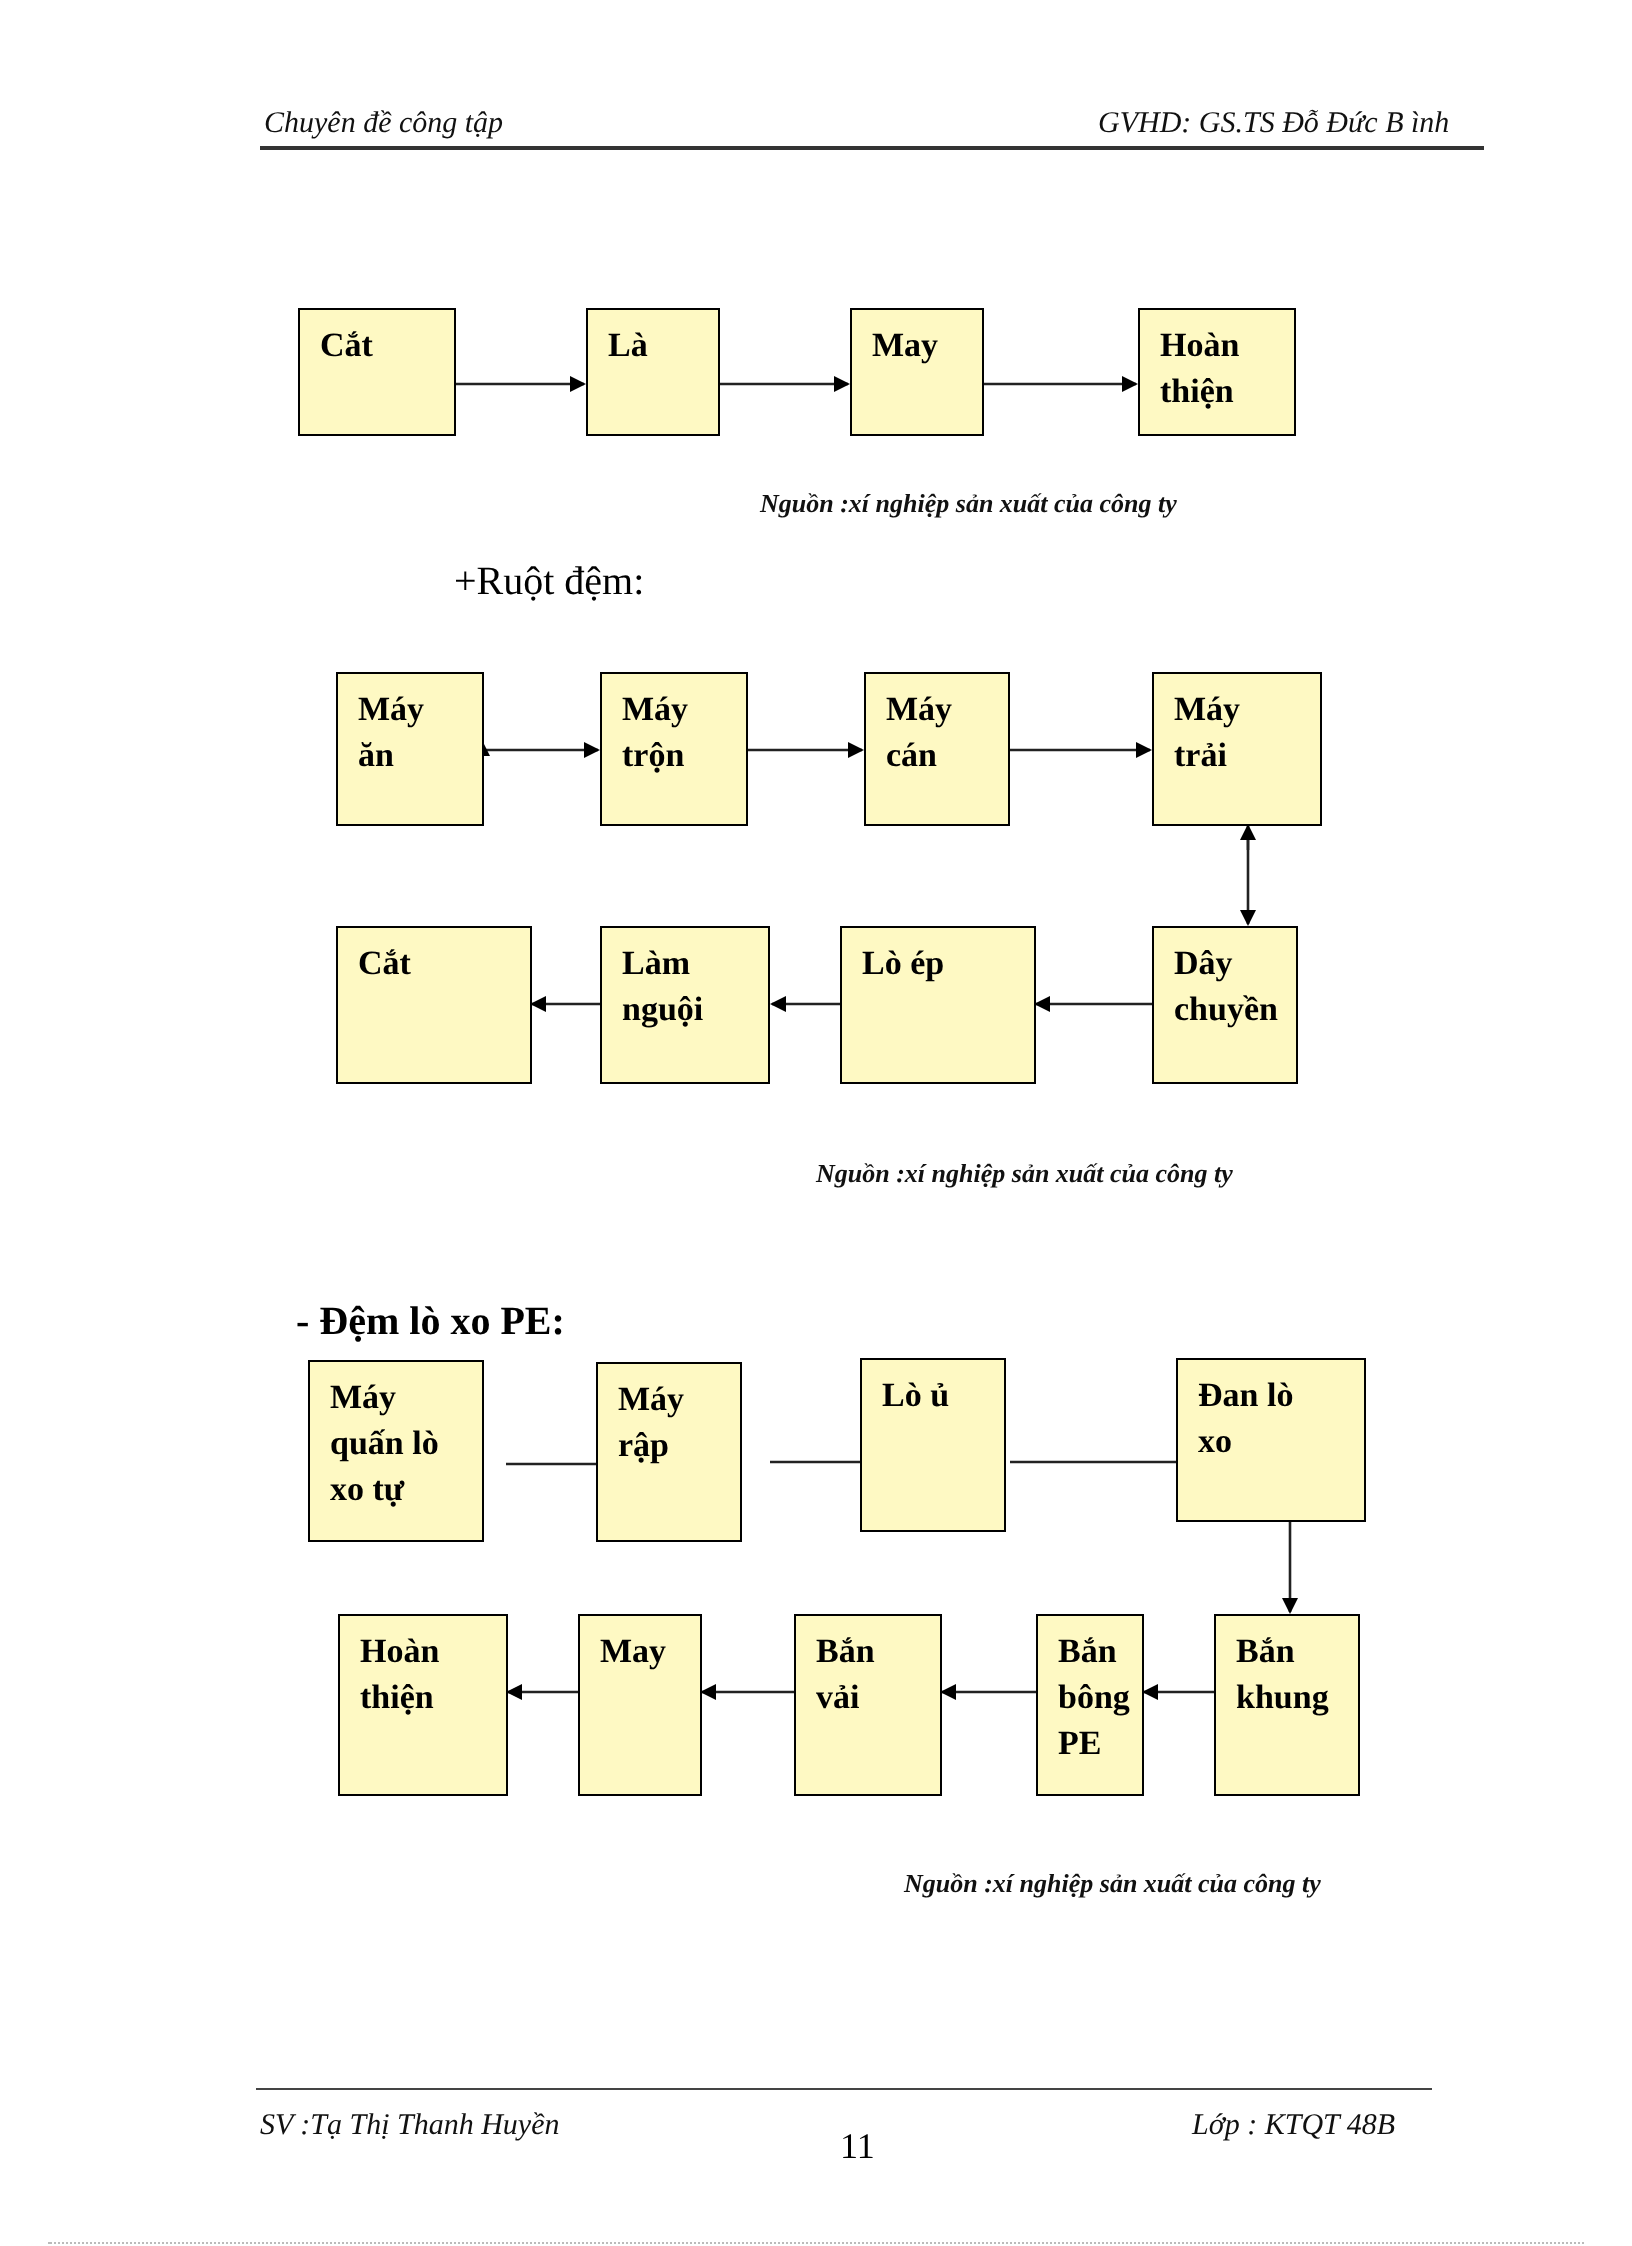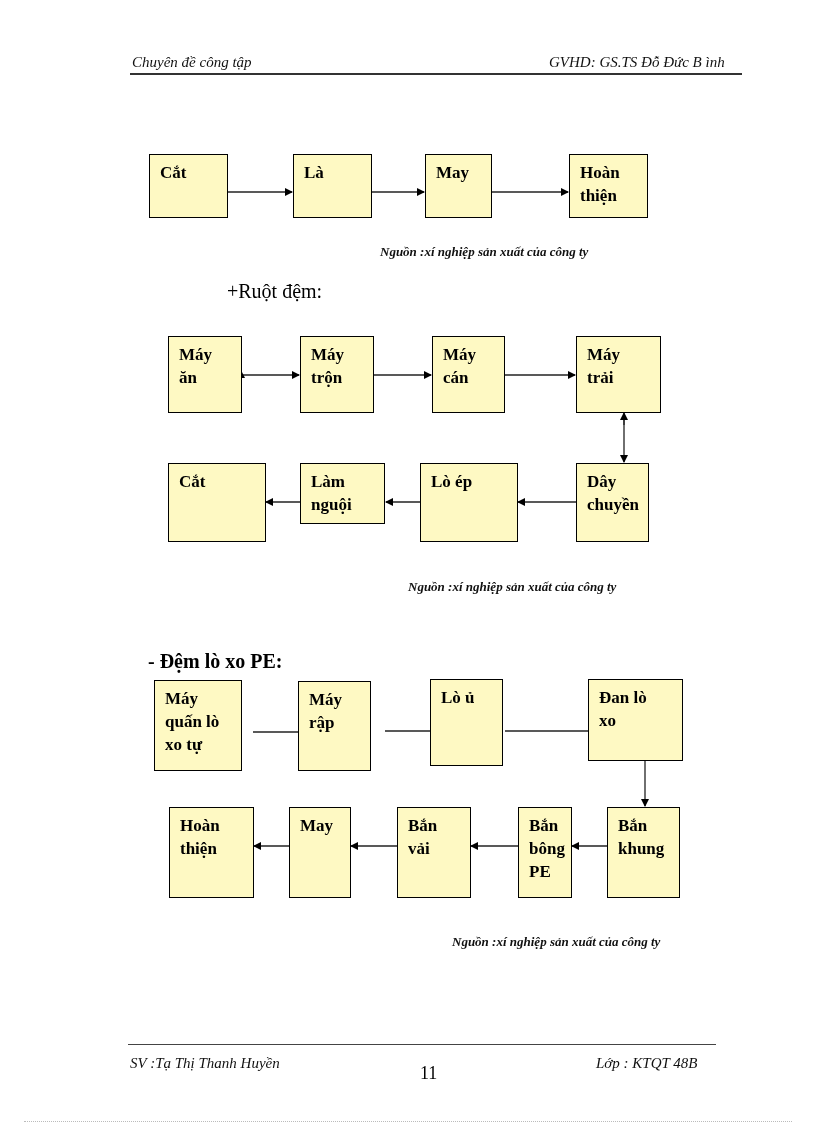--- a/index.html
+++ b/index.html
@@ -54,21 +54,21 @@
     <line x1="607" y1="846" x2="572" y2="846" marker-end="url(#ah)"></line>
     <line x1="518" y1="846" x2="471" y2="846" marker-end="url(#ah)"></line>
     <line x1="397" y1="846" x2="351" y2="846" marker-end="url(#ah)"></line>
     <line x1="289" y1="846" x2="254" y2="846" marker-end="url(#ah)"></line>
   </g>
 </svg>
 
 <div class="box" style="left:149px; top:154px; width:79px; height:64px;">
     <span>Cắt</span>
   </div>
-<div class="box" style="left:293px; top:154px; width:79px; height:64px;">
+<div class="box" style="left:293px; top:154px; width:67px; height:64px;">
     <span>Là</span>
   </div>
 <div class="box" style="left:425px; top:154px; width:67px; height:64px;">
     <span>May</span>
   </div>
 <div class="box" style="left:569px; top:154px; width:79px; height:64px;">
     <span>Hoàn
 thiện</span>
   </div>
 <div class="src" style="left:380px; top:244px;">Nguồn :xí nghiệp sản xuất của công ty</div>
@@ -87,21 +87,21 @@
 cán</span>
   </div>
 <div class="box" style="left:576px; top:336px; width:85px; height:77px;">
     <span>Máy
 trải</span>
   </div>
 
 <div class="box" style="left:168px; top:463px; width:98px; height:79px;">
     <span>Cắt</span>
   </div>
-<div class="box" style="left:300px; top:463px; width:85px; height:61px;">
+<div class="box" style="left:300px; top:463px; width:85px; height:79px;">
     <span>Làm
 nguội</span>
   </div>
 <div class="box" style="left:420px; top:463px; width:98px; height:79px;">
     <span>Lò ép</span>
   </div>
 <div class="box" style="left:576px; top:463px; width:73px; height:79px;">
     <span>Dây
 chuyền</span>
   </div>

